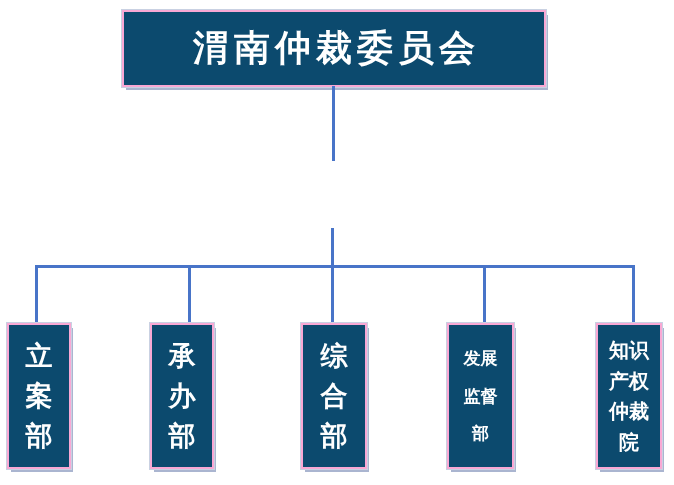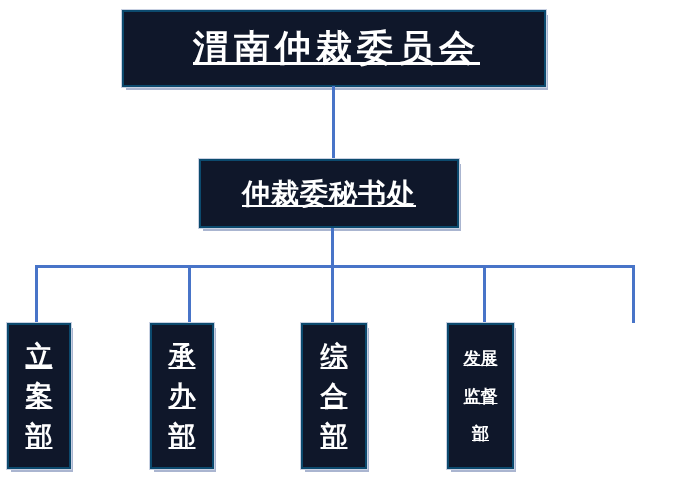--- a/index.html
+++ b/index.html
@@ -11,30 +11,29 @@
     position: relative;
     width: 674px;
     height: 485px;
     background: #ffffff;
     overflow: hidden;
     font-family: "DejaVu Serif", "Liberation Serif", serif;
   }
   .box {
     position: absolute;
     box-sizing: border-box;
-    background: #0f172a;
-    border: 2px solid #0c4a6e;
+    background: #0c4a6e;
+    border: 2px solid #f9a8d4;
     box-shadow: 0 0 0 1px #c9d1e2, 3px 4px 0 -1px #aab5d0;
     color: #ffffff;
     font-weight: 700;
     display: flex;
     align-items: center;
     justify-content: center;
     text-align: center;
-    text-decoration: underline;
   }
   .root-box {
     left: 122px; top: 10px;
     width: 424px; height: 77px;
     font-size: 36px;
     letter-spacing: 5px;
   }
   .root-box span { padding-left: 5px; } 
   .secretariat-box {
     left: 199px; top: 159px;
@@ -64,23 +63,20 @@
 <body>
 
 <div class="stage">
 
   <div class="box root-box">
     <span>渭南仲裁委员会</span>
   </div>
 
   <div class="connector conn-v" style="left:332px; top:86px; height:75px;"></div>
 
-  <div class="box secretariat-box">
-    <span>仲裁委秘书处</span>
-  </div>
 
   <div class="connector conn-v" style="left:331px; top:228px; height:95px;"></div>
 
   <div class="connector conn-h" style="left:35px; top:265px; width:600px;"></div>
 
   <div class="connector conn-v" style="left:35px; top:265px; height:58px;"></div>
   <div class="connector conn-v" style="left:188px; top:265px; height:58px;"></div>
   <div class="connector conn-v" style="left:483px; top:265px; height:58px;"></div>
   <div class="connector conn-v" style="left:632px; top:265px; height:58px;"></div>
 
@@ -101,14 +97,20 @@
     <div class="dept-line">合</div>
     <div class="dept-line">部</div>
   </div>
 
   <div class="box dept-box dept-medium" style="left:447px; width:67px;">
     <div class="dept-line">发展</div>
     <div class="dept-line">监督</div>
     <div class="dept-line">部</div>
   </div>
 
+  <div class="box dept-box dept-small" style="left:596px; width:66px;">
+    <div class="dept-line">知识</div>
+    <div class="dept-line">产权</div>
+    <div class="dept-line">仲裁</div>
+    <div class="dept-line">院</div>
+  </div>
 
 </div>
 
 </body></html>

